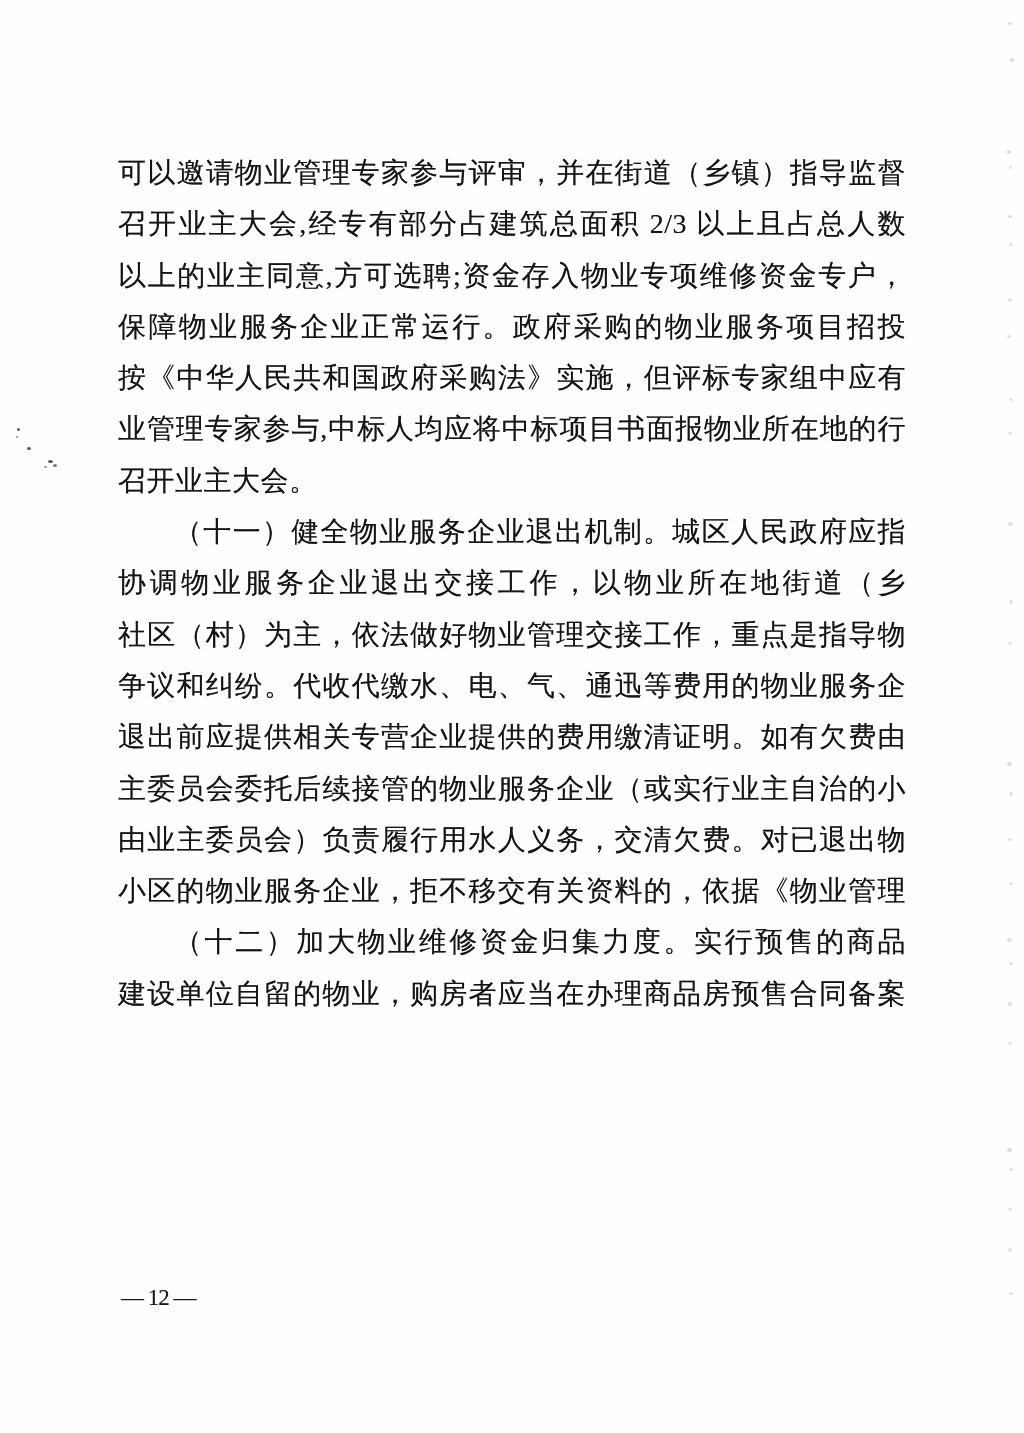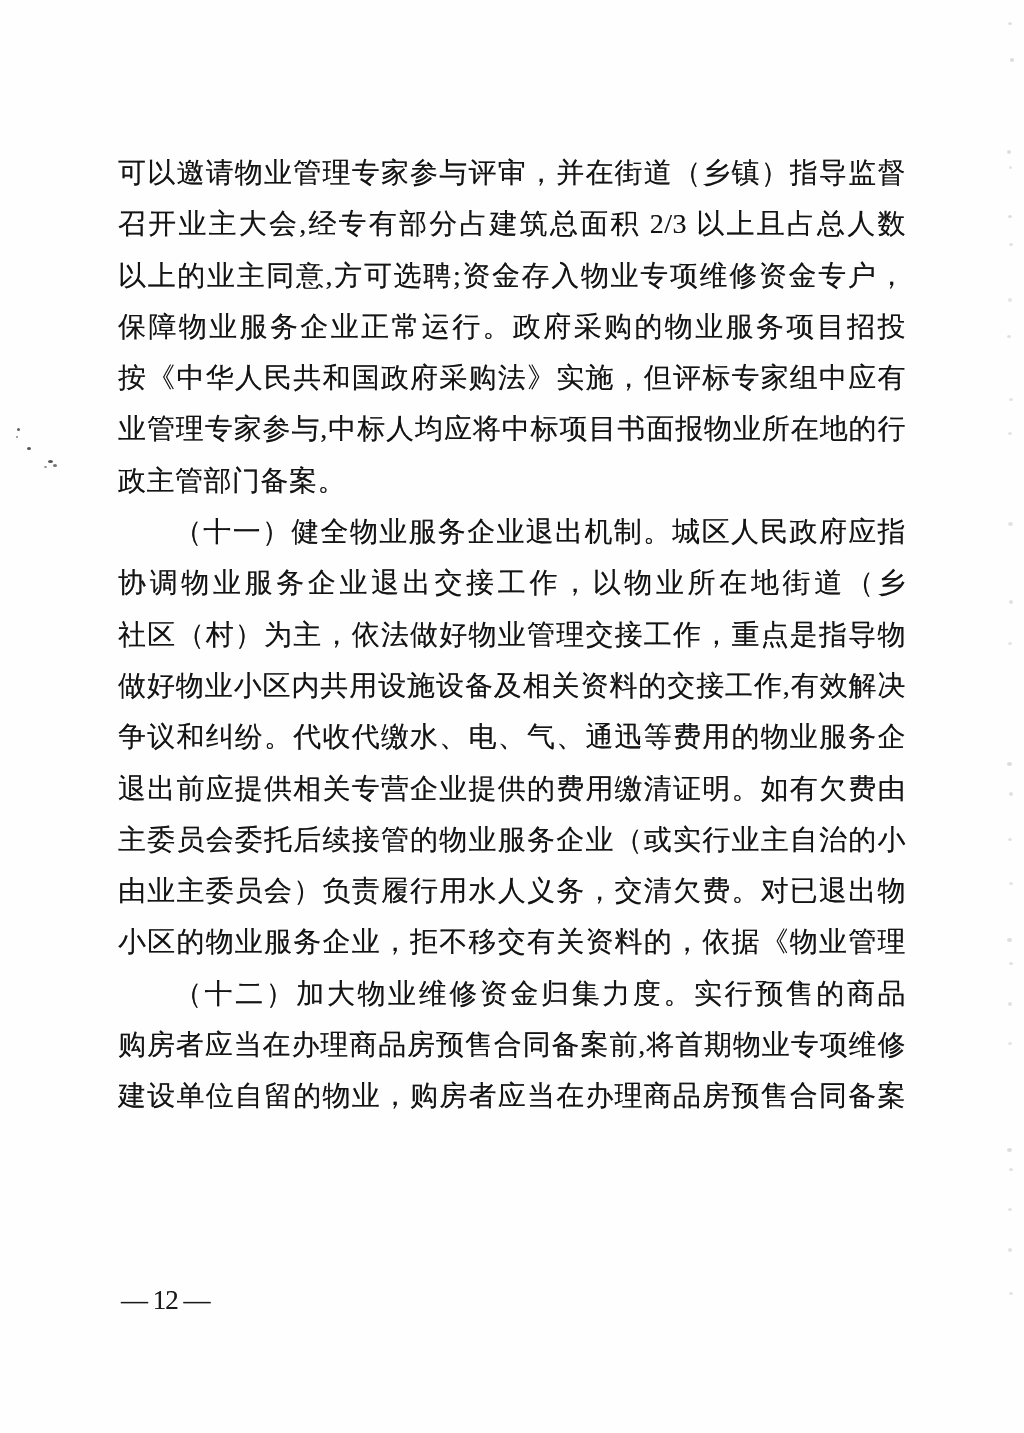--- a/index.html
+++ b/index.html
@@ -29,21 +29,21 @@
     white-space: normal;
     height: 51.3px;
     overflow: hidden;
   }
   .ln.end { text-align-last: left; }
   .ln.ind { text-indent: 2em; }
   .footer {
     position: absolute;
     left: 121px;
     top: 1285px;
-    font-size: 27px;
+    font-size: 23px;
     letter-spacing: -1px;
     color: #1a1a1a;
     text-shadow: 0 0 0.5px rgba(20,20,20,0.5);
   }
   .speck {
     position: absolute;
     background: #2a2a2a;
     border-radius: 50%;
   }
 </style>
@@ -52,32 +52,30 @@
 
 <div class="page">
 
   <div class="doc">
     <div class="ln">可以邀请物业管理专家参与评审，并在街道（乡镇）指导监督下，</div>
     <div class="ln">召开业主大会,经专有部分占建筑总面积 2/3 以上且占总人数 2/3</div>
     <div class="ln">以上的业主同意,方可选聘;资金存入物业专项维修资金专户，</div>
     <div class="ln">保障物业服务企业正常运行。政府采购的物业服务项目招投标，</div>
     <div class="ln">按《中华人民共和国政府采购法》实施，但评标专家组中应有物</div>
     <div class="ln">业管理专家参与,中标人均应将中标项目书面报物业所在地的行</div>
-    <div class="ln end">政主管部门备案。</div>
+    <div class="ln end">召开业主大会。</div>
     <div class="ln ind">（十一）健全物业服务企业退出机制。城区人民政府应指导</div>
     <div class="ln">协调物业服务企业退出交接工作，以物业所在地街道（乡镇）、</div>
     <div class="ln">社区（村）为主，依法做好物业管理交接工作，重点是指导物业</div>
-    <div class="ln">做好物业小区内共用设施设备及相关资料的交接工作,有效解决</div>
     <div class="ln">争议和纠纷。代收代缴水、电、气、通迅等费用的物业服务企业，</div>
     <div class="ln">退出前应提供相关专营企业提供的费用缴清证明。如有欠费由业</div>
     <div class="ln">主委员会委托后续接管的物业服务企业（或实行业主自治的小区</div>
     <div class="ln">由业主委员会）负责履行用水人义务，交清欠费。对已退出物业</div>
     <div class="ln">小区的物业服务企业，拒不移交有关资料的，依据《物业管理条</div>
     <div class="ln ind">（十二）加大物业维修资金归集力度。实行预售的商品房，</div>
-    <div class="ln">购房者应当在办理商品房预售合同备案前,将首期物业专项维修</div>
     <div class="ln">建设单位自留的物业，购房者应当在办理商品房预售合同备案前</div>
   </div>
 
   <div class="footer">— 12 —</div>
 
   <div id="artifacts">
       <div class="speck" style="left: 17px; top: 428px; width: 3px; height: 3px; opacity: 0.75;"></div>
       <div class="speck" style="left: 16px; top: 436px; width: 2px; height: 2px; opacity: 0.55;"></div>
       <div class="speck" style="left: 27px; top: 447px; width: 4px; height: 3px; opacity: 0.8;"></div>
       <div class="speck" style="left: 48px; top: 460px; width: 5px; height: 3px; opacity: 0.8;"></div>

